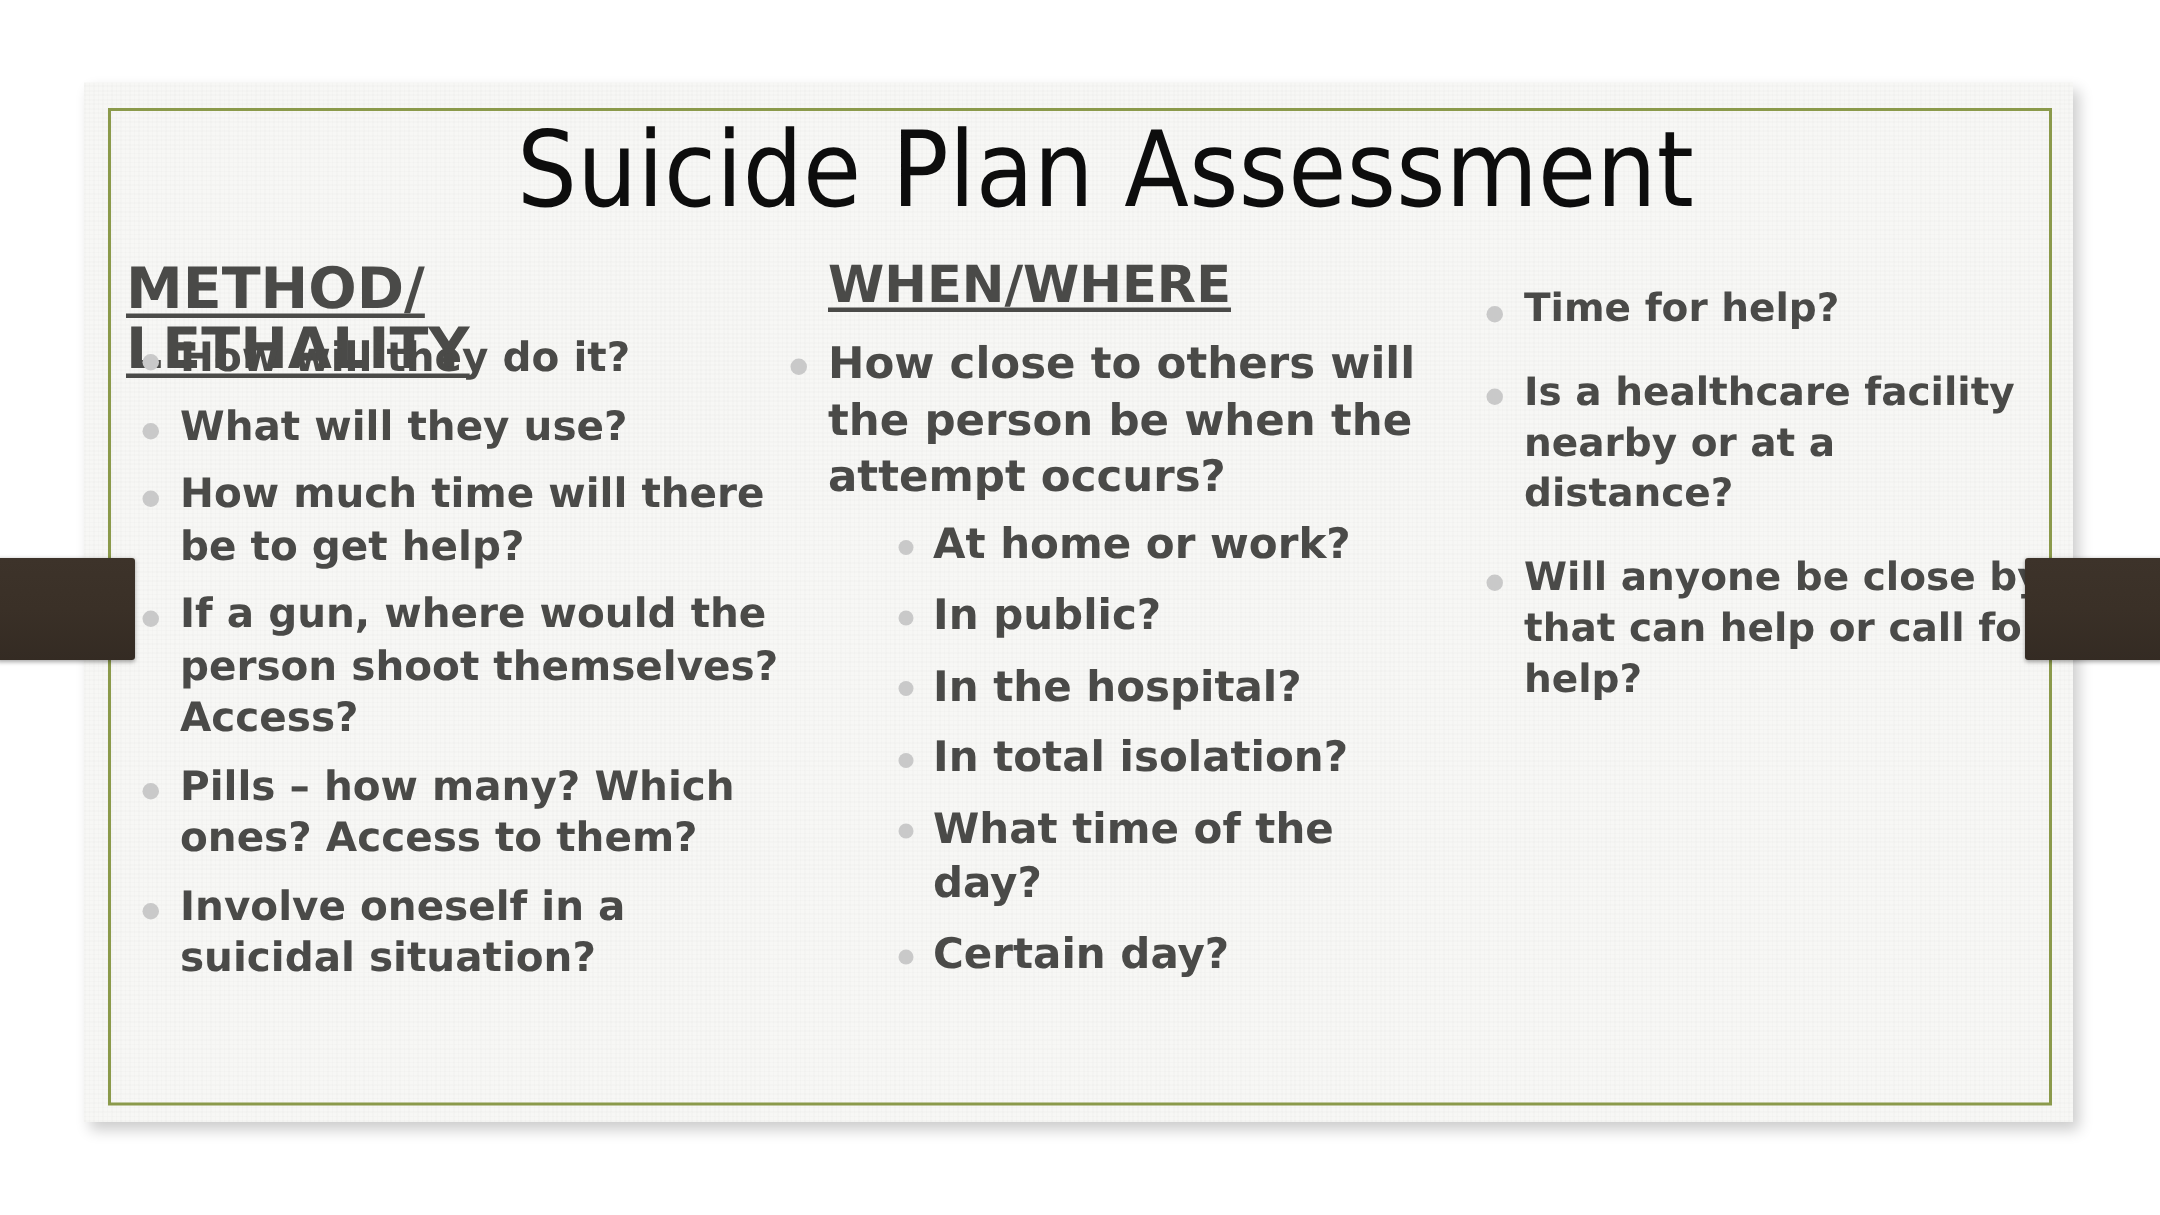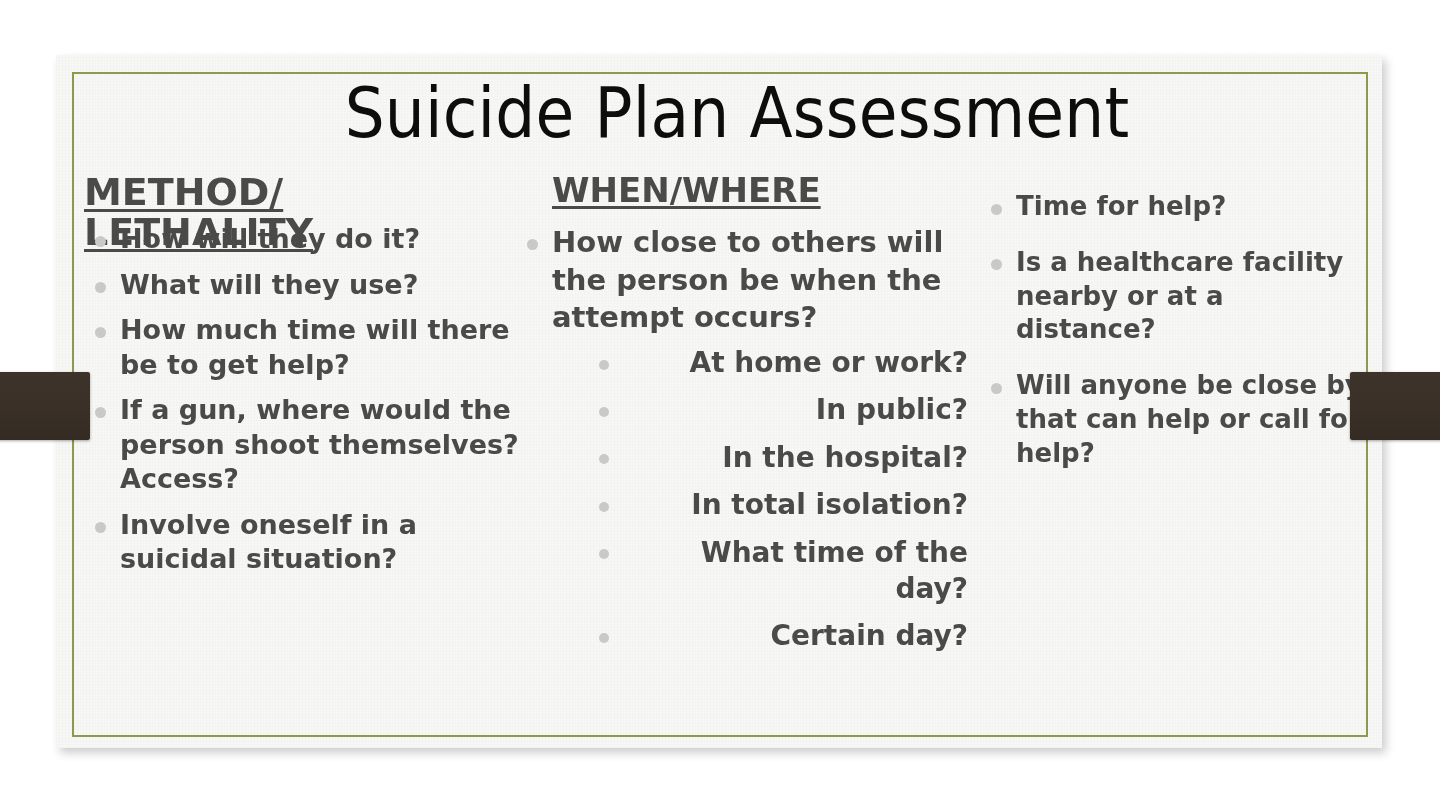--- a/index.html
+++ b/index.html
@@ -148,21 +148,20 @@
   
   .col-1 ul.lvl1 > li { font-size: 27px; line-height: 1.28; }
   .col-2 ul.lvl1 > li { font-size: 29px; line-height: 1.30; }
   .col-3 ul.lvl1 > li { font-size: 26px; line-height: 1.30; }
 
   
   ul.lvl2 {
     list-style: none;
     margin: 8px 0 0 0;
     padding: 0 0 0 38px;
-    text-align: right;
   }
   ul.lvl2 > li {
     position: relative;
     padding-left: 32px;
     font-family: "DejaVu Sans", sans-serif;
     font-weight: bold;
     color: #4a4a48;
     font-size: 28px;
     line-height: 1.30;
     margin-bottom: 11px;
@@ -198,20 +197,21 @@
 
     <div class="col col-1">
       <div class="heading-wrap">
         <div class="col-heading"><span class="u">METHOD/ LETHALITY</span></div>
       </div>
       <ul class="bullets lvl1">
         <li class="red">How will they do it?</li>
         <li class="red">What will they use?</li>
         <li>How much time will there be to get help?</li>
         <li>If a gun, where would the person shoot themselves? Access?</li>
+        <li>Pills – how many? Which ones? Access to them?</li>
         <li>Involve oneself in a suicidal situation?</li>
       </ul>
     </div>
 
     <div class="col col-2">
       <div class="heading-wrap">
         <div class="col-heading"><span class="u">WHEN/WHERE</span></div>
       </div>
       <ul class="bullets lvl1">
         <li class="red"><span>How close to others will the person be when the attempt occurs?</span>

